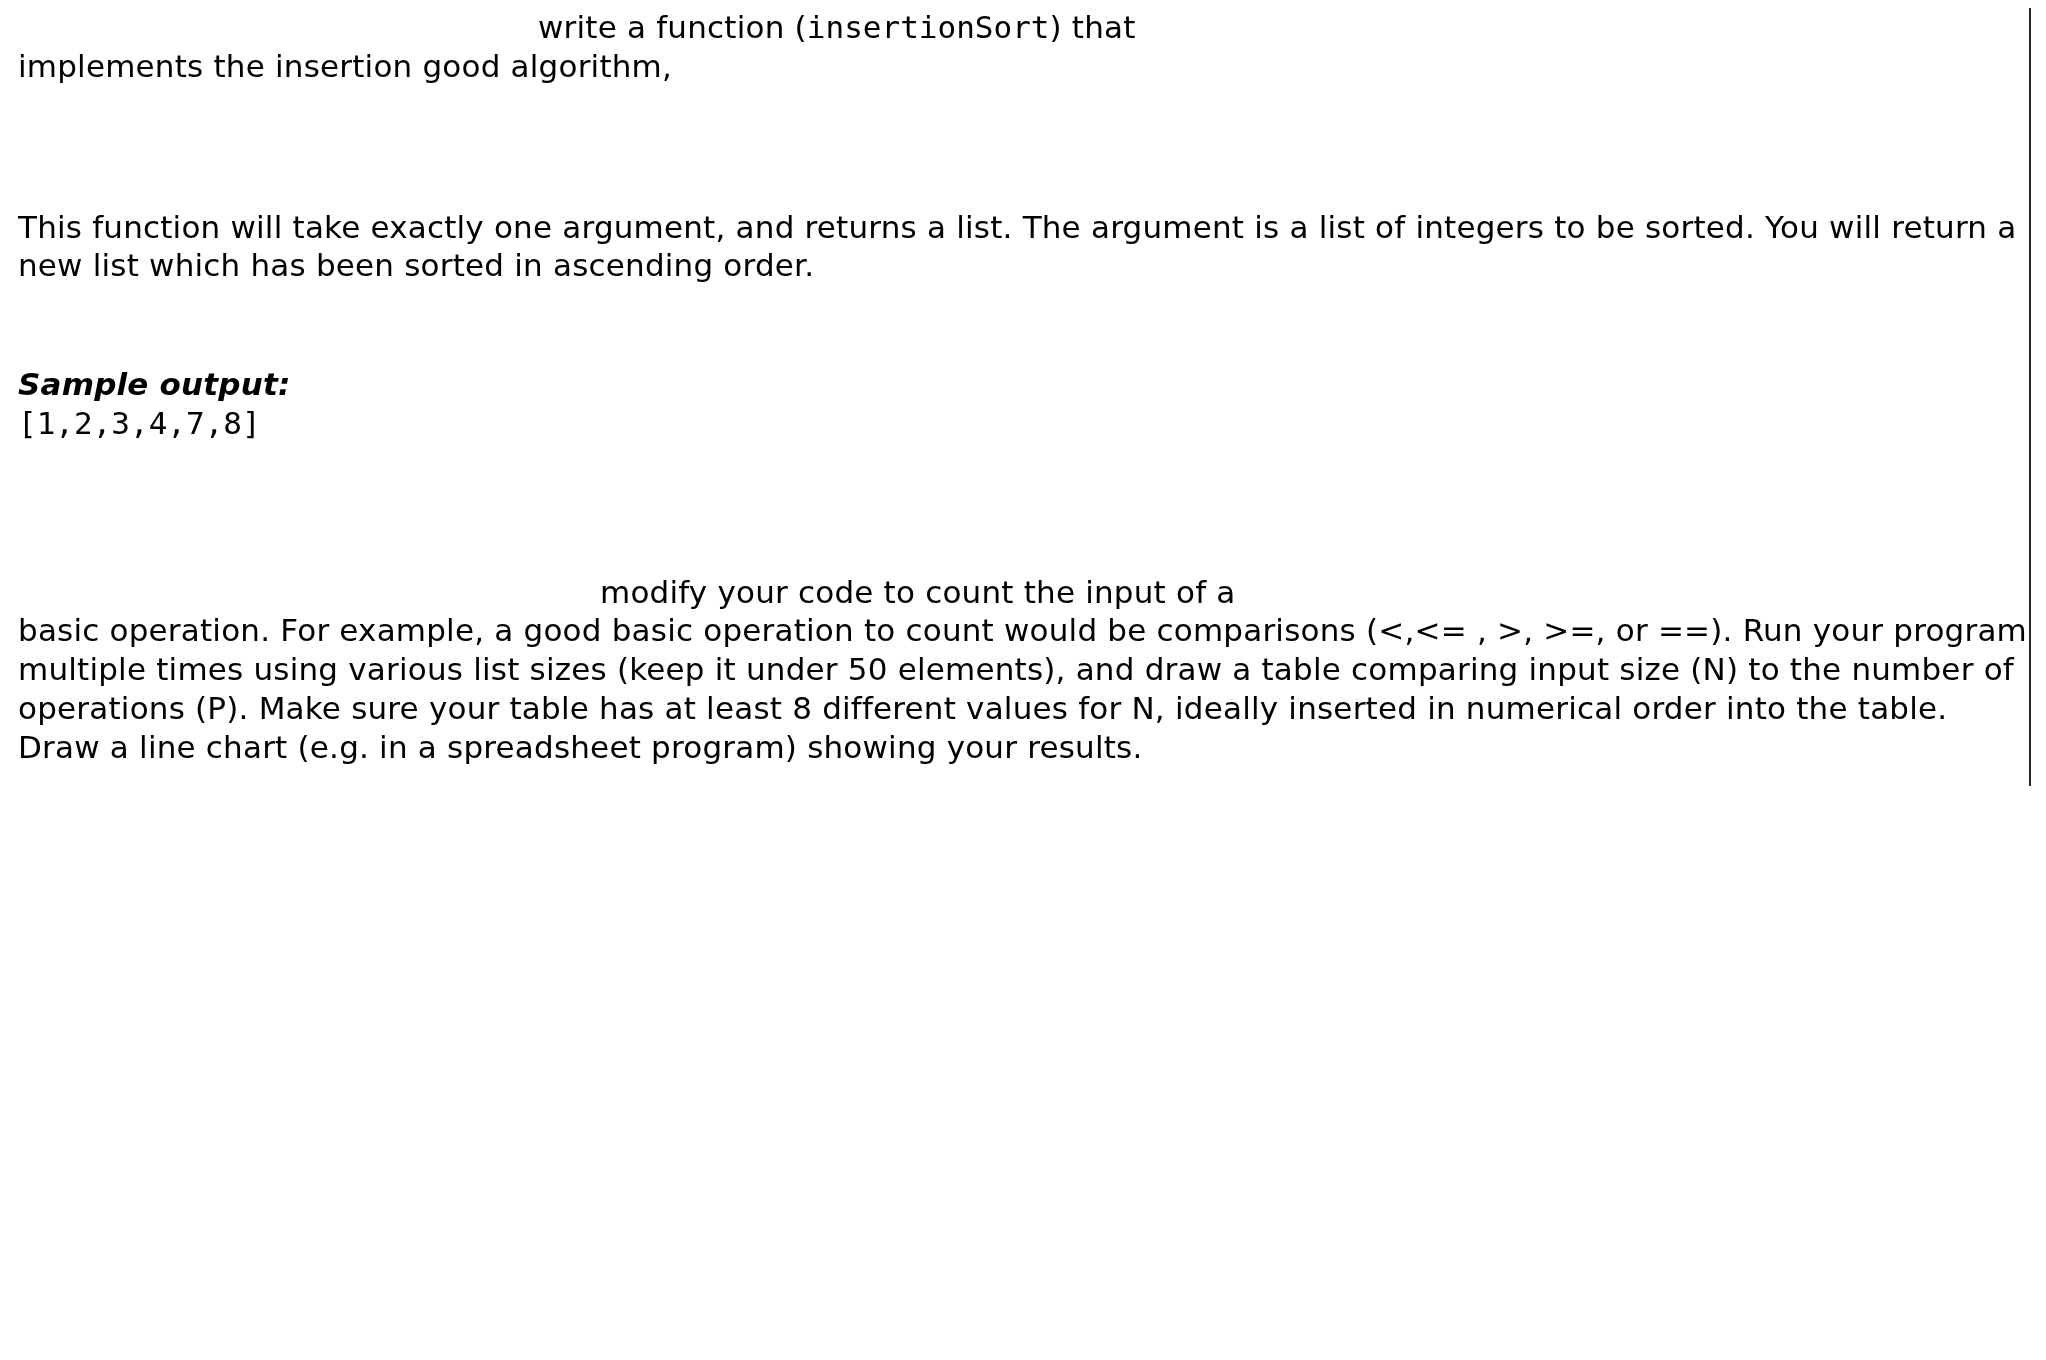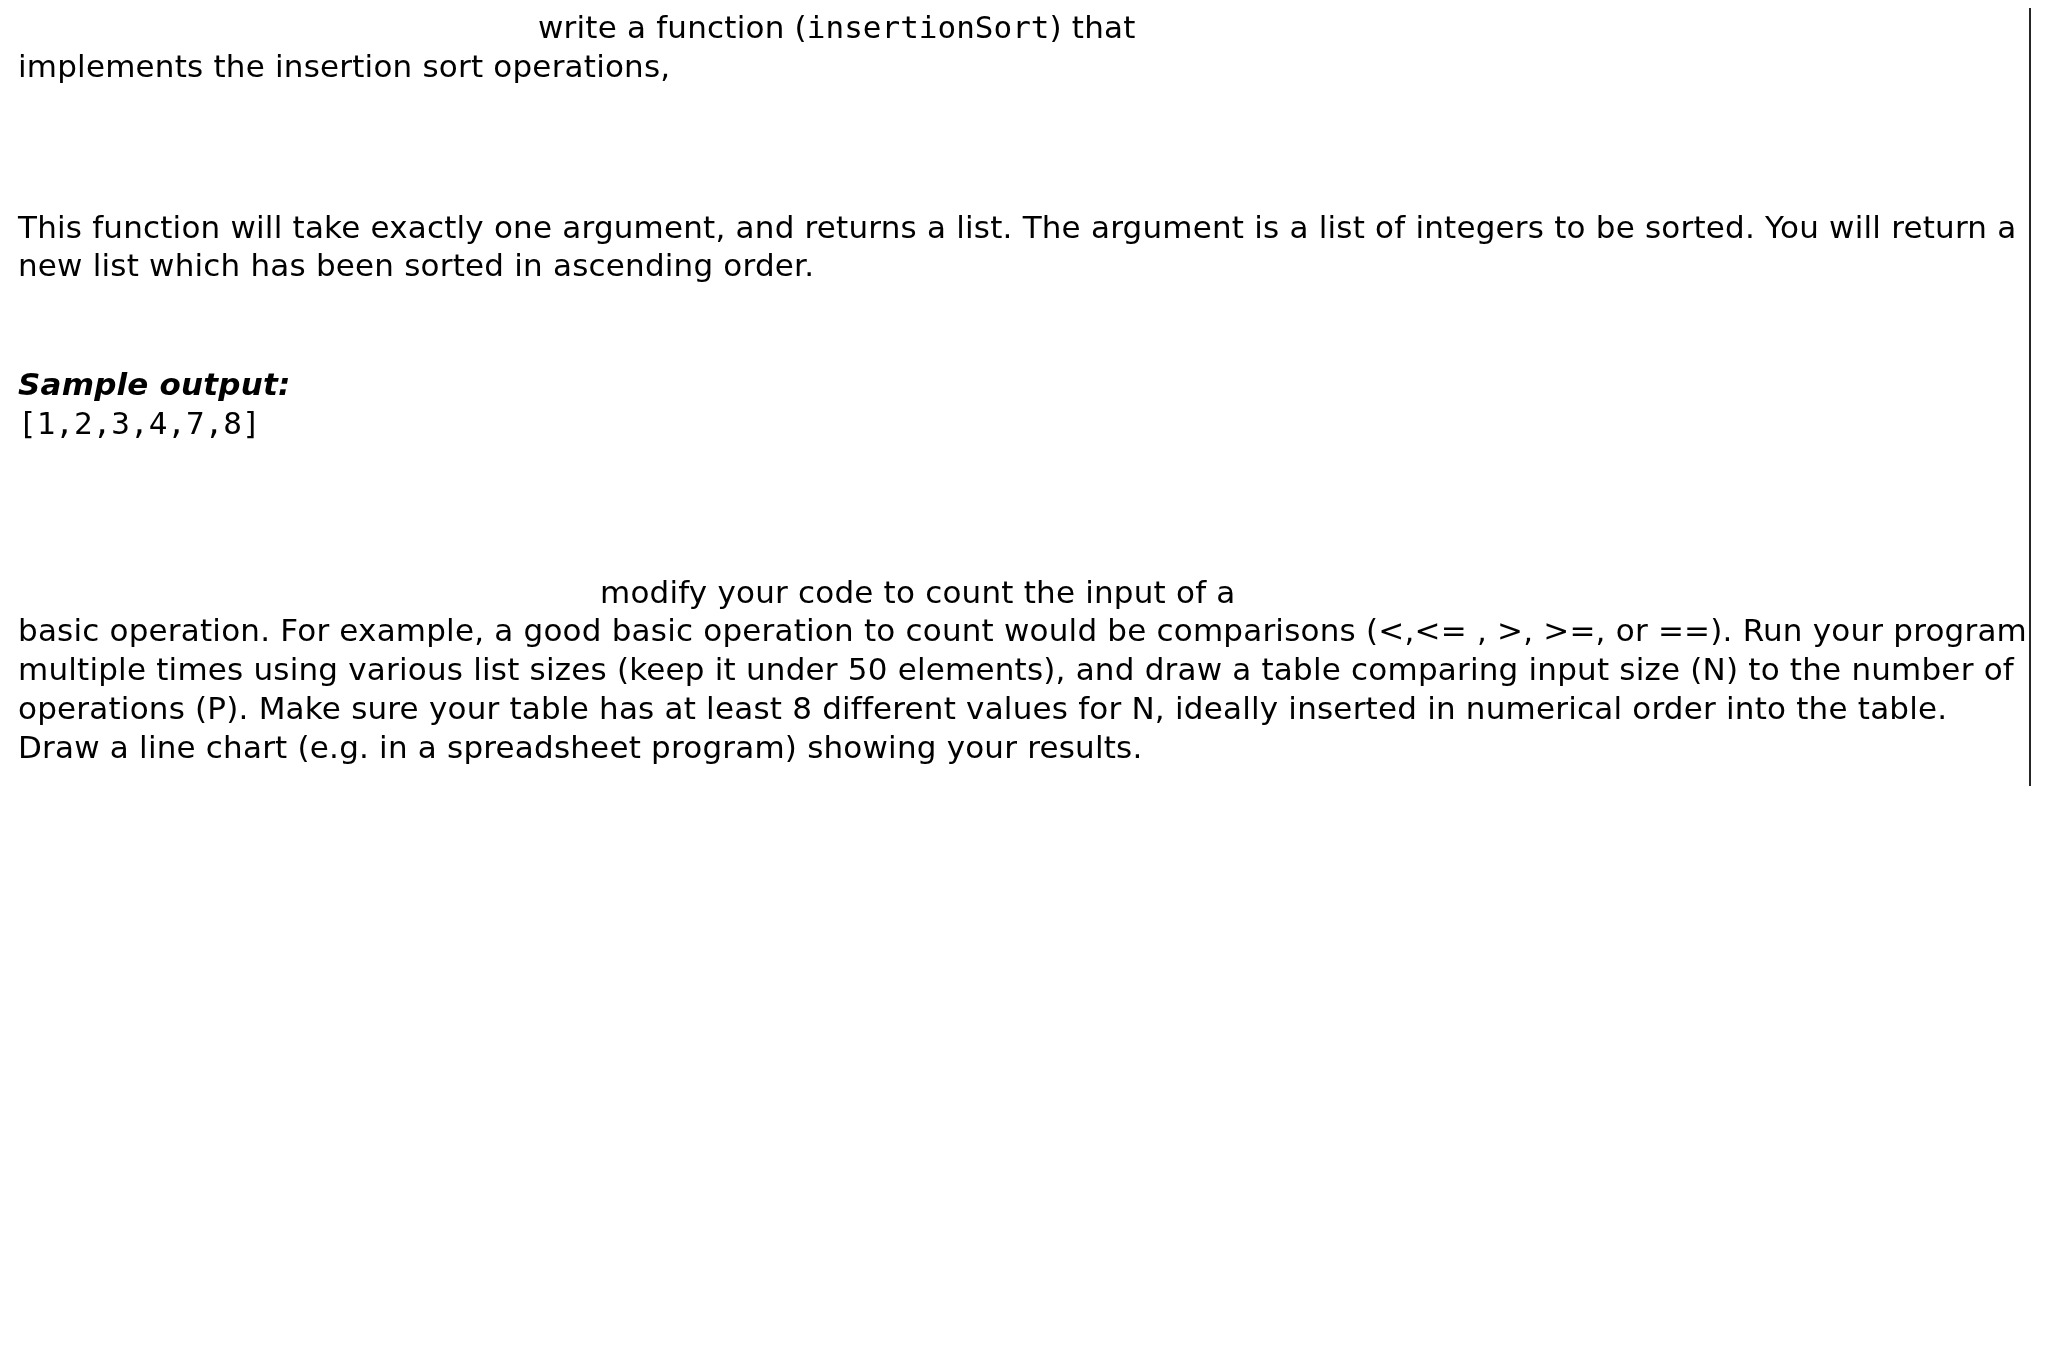--- a/index.html
+++ b/index.html
@@ -64,21 +64,21 @@
   </style>
 </head>
 <body>
 
 <div class="wrap">
   <div class="right-edge"></div>
 
   <div class="intro-line">
     <span class="lead-inset"></span><span>write a function (</span><span class="mono">insertionSort</span><span>) that</span>
   </div>
-  <div class="hang-indent">implements the insertion sort operations,</div>
+  <div class="hang-indent">implements the insertion good algorithm,</div>
 
   <div class="para-spacer-lg"></div>
 
   <div>This function will take exactly one argument, and returns a list.  The argument is a list of integers to be sorted.  You will return a new list which has been sorted in ascending order.</div>
 
   <div class="para-spacer-md"></div>
 
 
   <div class="para-spacer-md"></div>
 

